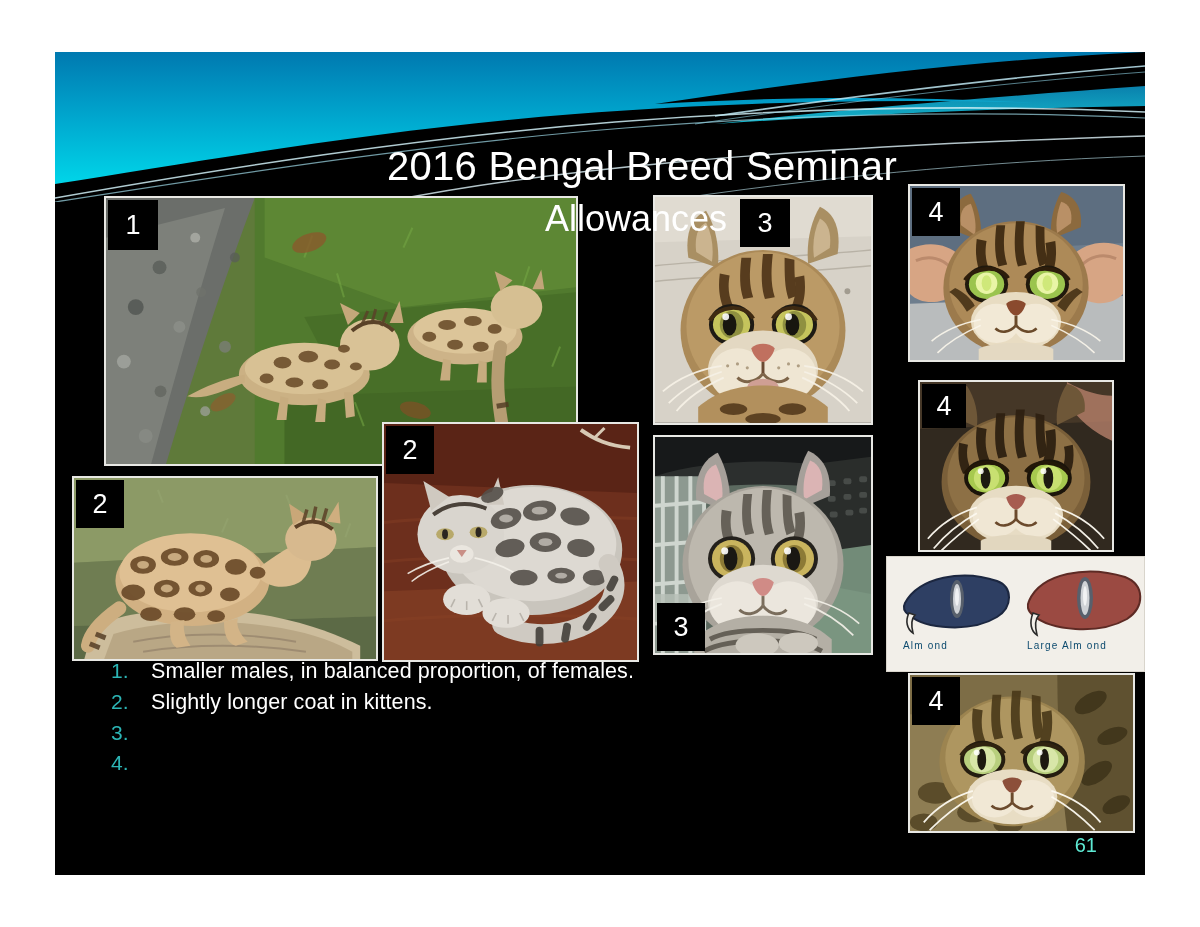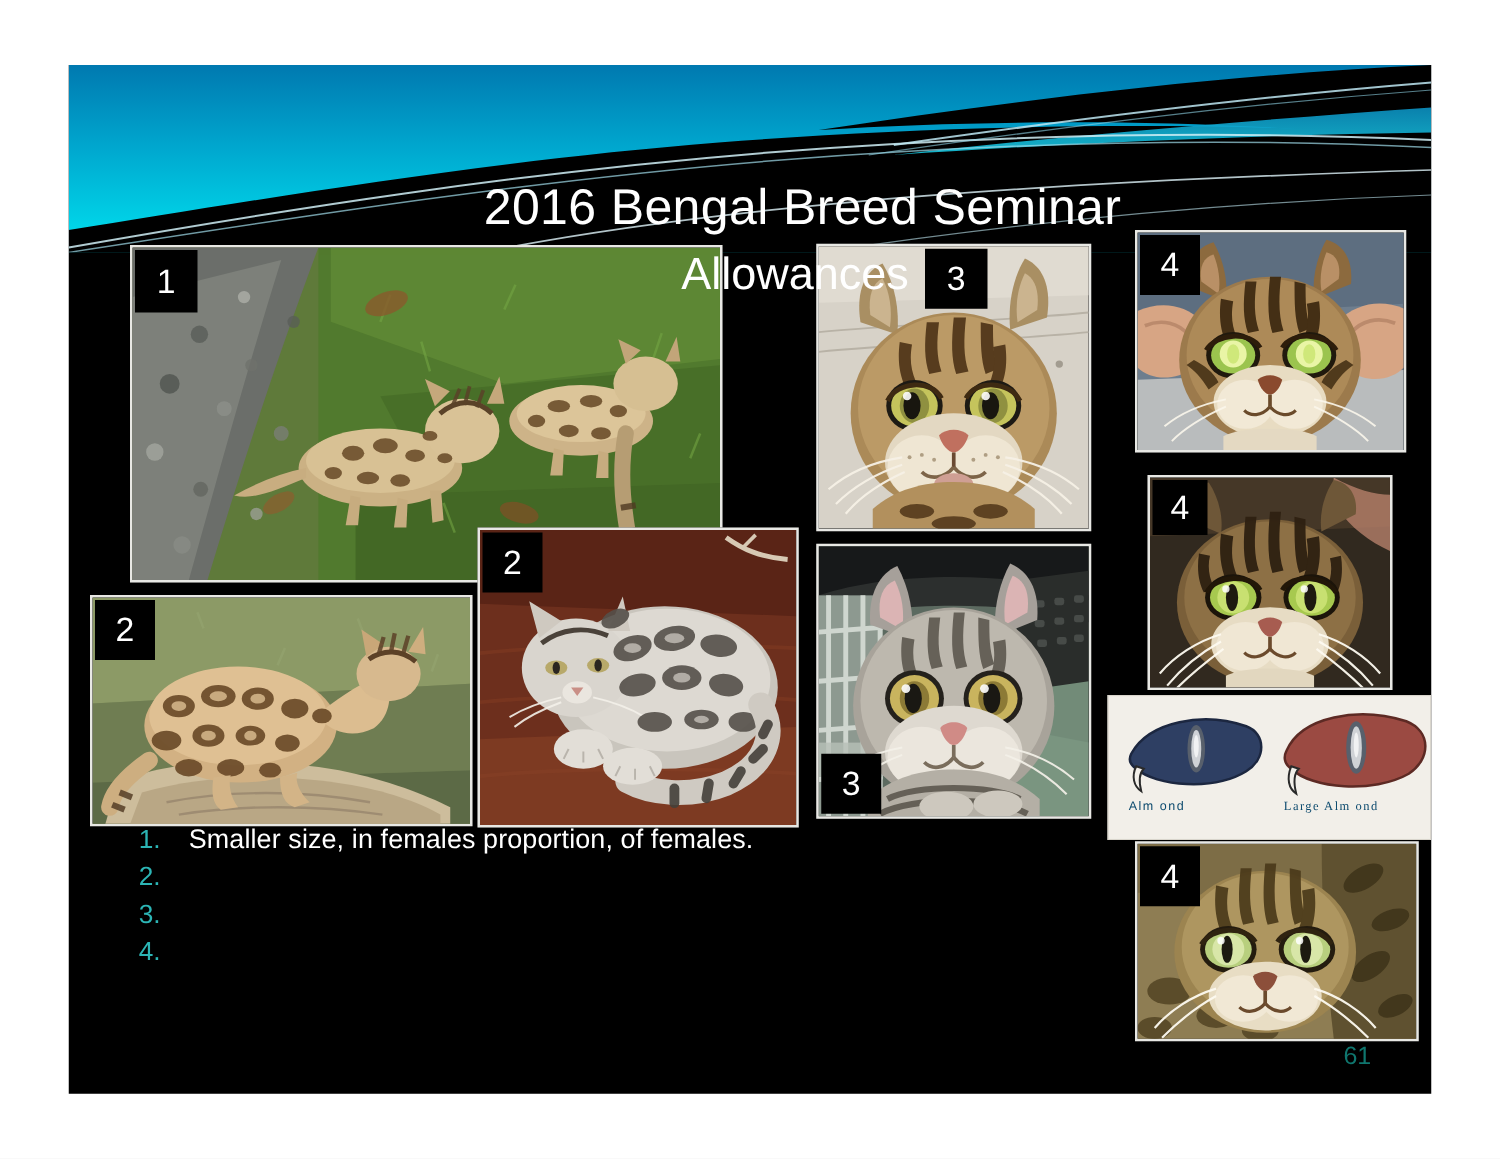--- a/index.html
+++ b/index.html
@@ -120,21 +120,21 @@
     color: #ffffff;
     font-size: 21.5px;
     letter-spacing: 0.1px;
   }
 
   
   .slide-number {
     position: absolute;
     right: 48px;
     bottom: 18px;
-    color: #0f766e;
+    color: #5eead4;
     font-size: 20px;
     z-index: 7;
   }
 
   
   .eye-chart {
     position: absolute;
     background: #f2efe9;
     border: 1px solid #d9d5cc;
     box-sizing: border-box;
@@ -736,21 +736,21 @@
 
         <g transform="translate(140,8)">
           <path d="M2,36 C14,8 60,0 98,12 C118,20 118,42 100,54 C72,70 22,66 6,50 C0,46 0,40 2,36 Z" fill="#9b4a42" stroke="#5d2a24" stroke-width="2"></path>
           <path d="M6,48 C2,58 4,66 10,70 C8,62 8,54 12,50 Z" fill="#f2efe9" stroke="#2a2a2a" stroke-width="1.6"></path>
           <ellipse cx="58" cy="33" rx="8" ry="21" fill="#58606c"></ellipse>
           <ellipse cx="58" cy="33" rx="4.5" ry="17" fill="#cfd2d6"></ellipse>
           <ellipse cx="58" cy="31" rx="2" ry="10" fill="#f1f2f3"></ellipse>
         </g>
       </svg>
       <div class="eye-label" style="left:16px;">Alm ond</div>
-      <div class="eye-label" style="left:140px;font-family:Liberation Serif, serif;">Large Alm ond</div>
+      <div class="eye-label" style="left:140px;">Large Alm ond</div>
     </div>
 
     <div class="photo" style="left:853px; top:621px; width:227px; height:160px;">
       <svg class="art" viewBox="0 0 227 160" preserveAspectRatio="none">
         <rect width="227" height="160" fill="#8e7d53"></rect>
         <path d="M0,0 L227,0 L227,46 L0,40 Z" fill="#7d6d46"></path>
         <path d="M150,0 L227,0 L227,160 L160,160 C154,110 150,56 150,0 Z" fill="#5f5130"></path>
         <g fill="#3b3118" opacity="0.8">
           <ellipse cx="184" cy="28" rx="18" ry="9" transform="rotate(-30 184 28)"></ellipse>
           <ellipse cx="206" cy="62" rx="16" ry="8" transform="rotate(-20 206 62)"></ellipse>
@@ -803,24 +803,25 @@
           <path d="M144,118 C164,124 182,136 194,150"></path>
           <path d="M144,124 C162,134 178,148 188,158"></path>
         </g>
       </svg>
       <div class="badge" style="left:2px; top:2px; width:48px; height:48px;">4</div>
     </div>
 
     <div class="bullet-list">
       <div class="bullet-row">
         <span class="bullet-num">1.</span>
-        <span class="bullet-txt">Smaller size, in females proportion, of females.</span>
+        <span class="bullet-txt">Smaller males, in balanced proportion, of females.</span>
       </div>
       <div class="bullet-row">
         <span class="bullet-num">2.</span>
+        <span class="bullet-txt">Slightly longer coat in kittens.</span>
       </div>
       <div class="bullet-row">
         <span class="bullet-num">3.</span>
       </div>
       <div class="bullet-row">
         <span class="bullet-num">4.</span>
       </div>
     </div>
 
     <div class="slide-number">61</div>

